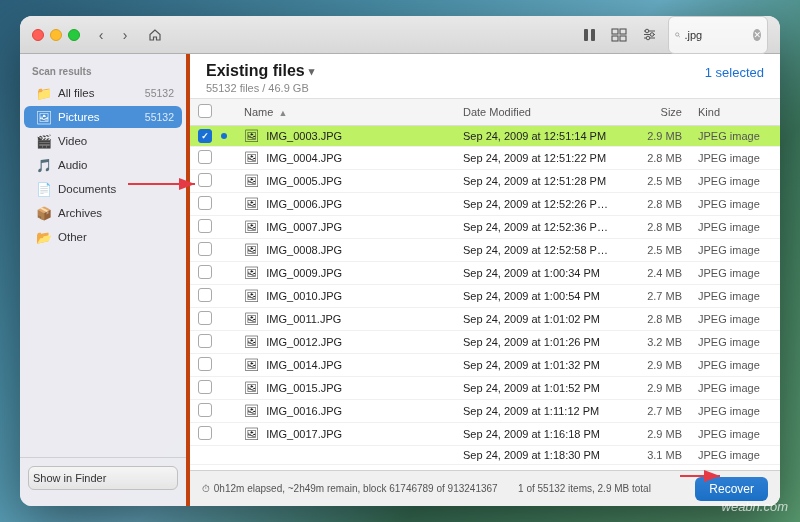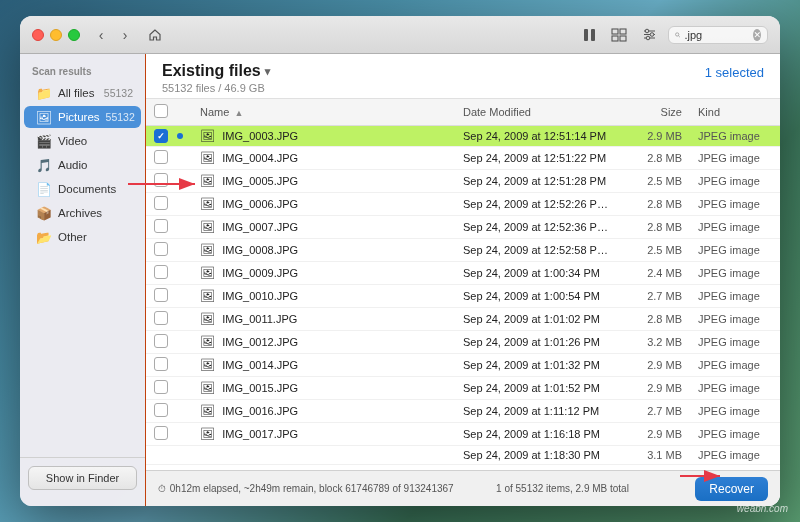--- a/index.html
+++ b/index.html
@@ -96,21 +96,21 @@
     }
     .search-box {
       display: flex;
       align-items: center;
       background: rgba(255,255,255,0.7);
       border: 1px solid #ccc;
       border-radius: 6px;
       padding: 2px 6px;
       gap: 4px;
       width: 100px;
-      height: 18px;
+      height: 38px;
     }
     .search-box input {
       border: none;
       background: transparent;
       font-size: 11px;
       outline: none;
       width: 65px;
       color: #333;
     }
     .search-clear {
@@ -125,23 +125,23 @@
       font-size: 9px;
     }
     
     .main-body {
       display: flex;
       flex: 1;
       overflow: hidden;
     }
     
     .sidebar {
-      width: 126px;
+      width: 170px;
       background: rgba(235,235,240,0.95);
-      border-right: 1px solid #c2410c;
+      border-right: 4px solid #c2410c;
       padding: 8px 0;
       flex-shrink: 0;
       display: flex;
       flex-direction: column;
     }
     .sidebar-section-label {
       font-size: 10px;
       color: #888;
       font-weight: 600;
       padding: 4px 12px 4px 12px;
@@ -175,25 +175,25 @@
     .sidebar-bottom {
       margin-top: auto;
       padding: 8px;
       border-top: 1px solid #d0d0d0;
     }
     .show-in-finder-btn {
       width: 100%;
       background: linear-gradient(180deg, #f5f5f5 0%, #e5e5e5 100%);
       border: 1px solid #c0c0c0;
       border-radius: 6px;
-      padding: 5px 11px;
+      padding: 5px 4px;
       font-size: 11px;
       cursor: pointer;
       color: #333;
-      text-align: center;
+      text-align: left;
     }
     
     .content {
       flex: 1;
       display: flex;
       flex-direction: column;
       background: white;
       overflow: hidden;
     }
     .content-header {
@@ -340,21 +340,21 @@
       position: absolute;
       pointer-events: none;
       left: 0; top: 0;
       width: 100%;
       height: 100%;
     }
     .watermark {
       position: absolute;
       bottom: 8px;
       right: 12px;
-      font-size: 10px;
+      font-size: 13px;
       color: rgba(255,255,255,0.7);
       font-style: italic;
     }
     .pause-icon {
       width: 18px; height: 18px;
       display: flex; align-items: center; justify-content: center;
       gap: 3px;
     }
     .pause-bar { width: 4px; height: 12px; background: #555; border-radius: 1px; }
   </style>

